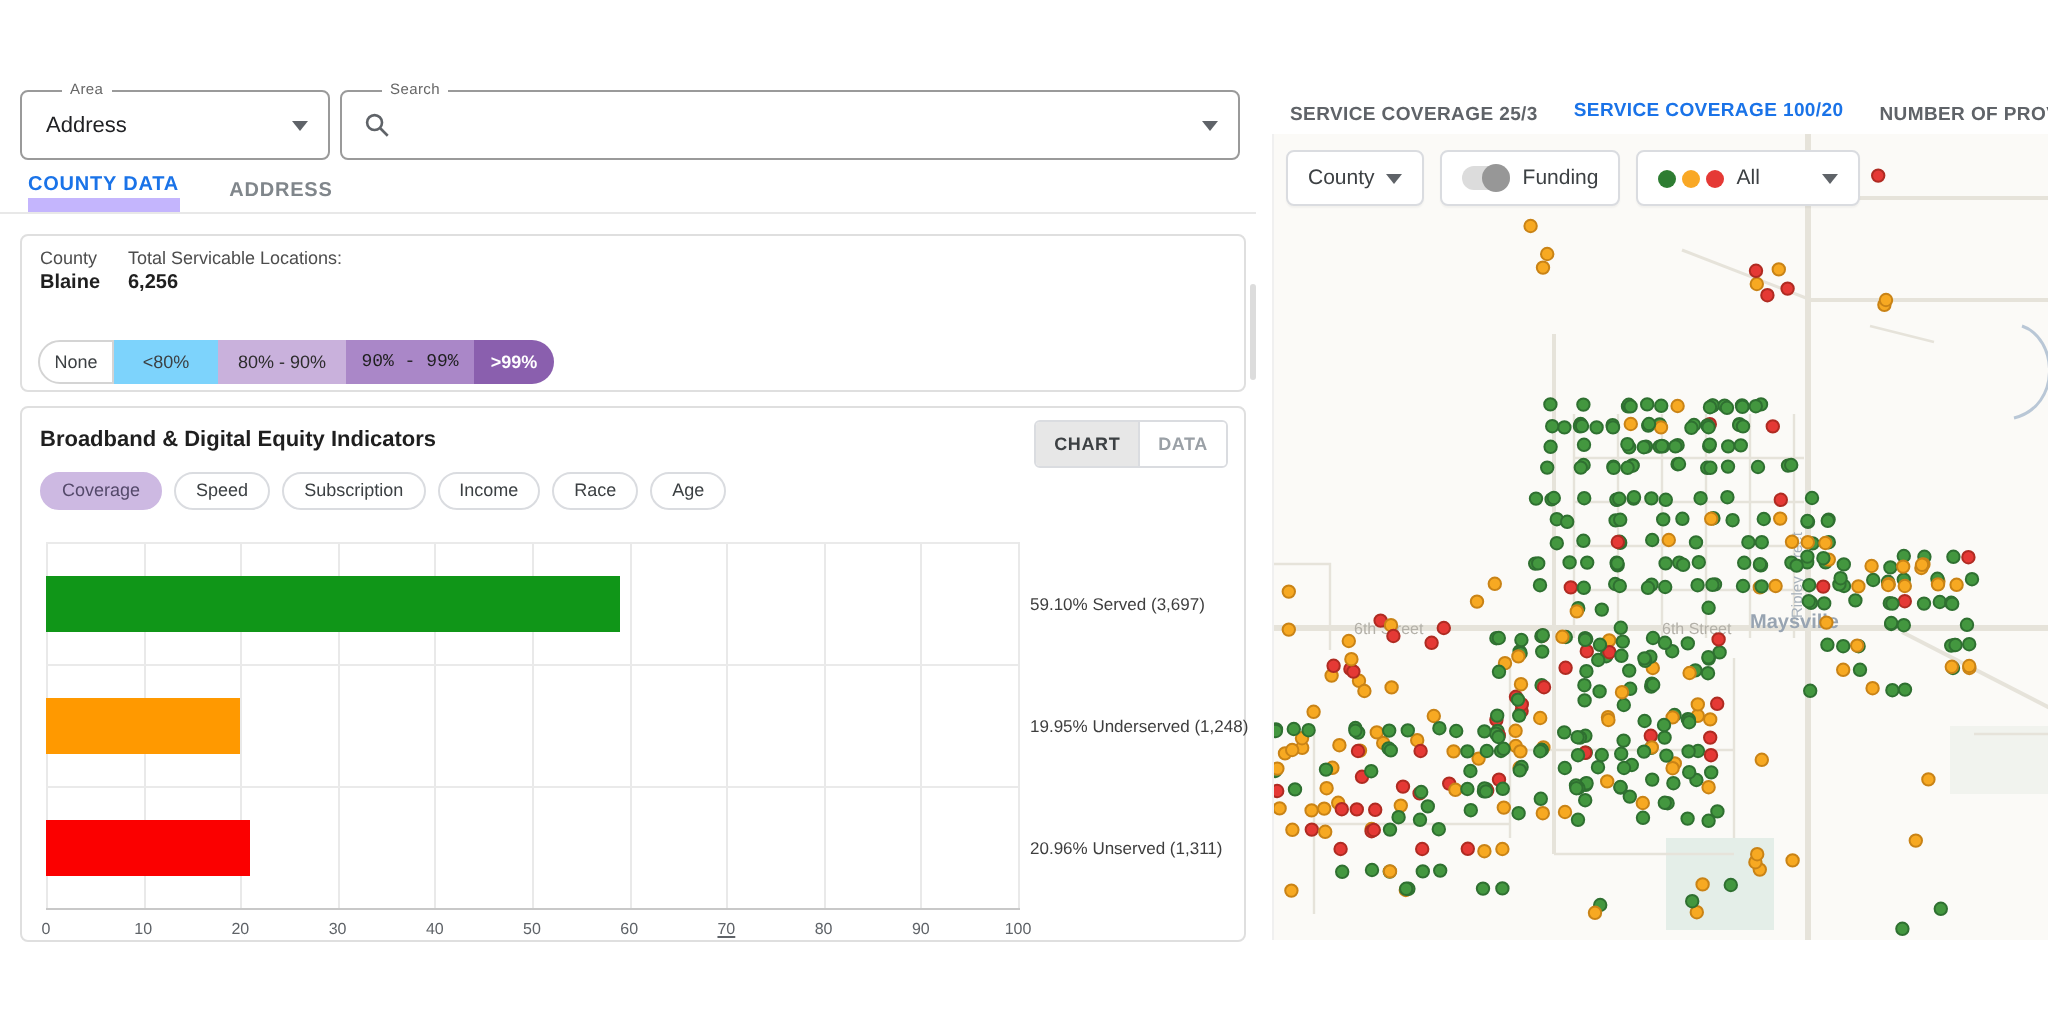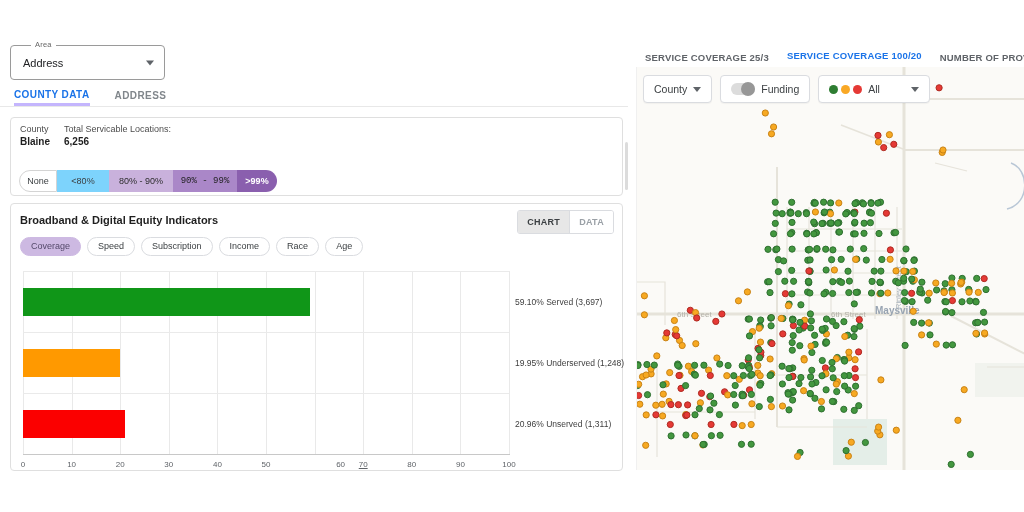--- a/index.html
+++ b/index.html
@@ -14,21 +14,21 @@
   .field-label { position:absolute; top:-6px; left:20px; background:#fff; padding:0 4px;
                  font-size:7.5px; color:#666; letter-spacing:.2px; }
   .field-value { position:absolute; left:12px; top:50%; transform:translateY(-50%);
                  font-size:11px; color:#202124; }
   .caret { position:absolute; right:10px; top:50%; transform:translateY(-50%);
            width:0; height:0; border-left:4px solid transparent; border-right:4px solid transparent;
            border-top:5px solid #5f6368; }
   .ltabs { position:absolute; left:0; top:85px; width:628px; height:22px; border-bottom:1px solid #e8e8e8; }
   .ltab { position:absolute; top:0; height:21px; font-size:10px; font-weight:bold; letter-spacing:.4px;
           color:#80868b; display:flex; align-items:center; cursor:pointer; }
-  .ltab.active { color:#1a73e8; border-bottom:3px solid #c4b5fd; }
+  .ltab.active { color:#1a73e8; border-bottom:7px solid #c4b5fd; }
   .card { position:absolute; border:1px solid #dfdfdf; border-radius:4px; background:#fff; }
   .kv-label { font-size:9px; color:#4d4d4d; }
   .kv-value { font-size:10px; font-weight:bold; color:#1f1f1f; }
   .legend-row { position:absolute; left:8px; top:52px; height:22px; display:flex; }
   .legend-pill { height:22px; display:flex; align-items:center; justify-content:center;
                  font-size:9px; color:#2d2d2d; }
   .legend-pill:first-child { border:1px solid #d4d4d4; border-radius:11px 0 0 11px; }
   .legend-pill:last-child { border-radius:0 11px 11px 0;font-weight:bold; }
   .chip { height:19px; border-radius:10px; border:1px solid #dadce0; background:#fff;
           display:inline-flex; align-items:center; padding:0 10px; font-size:9px; color:#3c4043;
@@ -75,20 +75,29 @@
 <div id="stage">
 
   <div id="left">
 
     <div class="field" style="left:10px; top:45px; width:155px; height:35px;">
       <span class="field-label">Area</span>
       <span class="field-value">Address</span>
       <span class="caret"></span>
     </div>
 
+    <div class="field" style="left:170px; top:45px; width:450px; height:35px;">
+      <span class="field-label">Search</span>
+      <svg class="maglass" viewBox="0 0 16 16">
+        <circle cx="6.5" cy="6.5" r="4.6" fill="none" stroke="#5f6368" stroke-width="1.6"></circle>
+        <line x1="10" y1="10" x2="14.6" y2="14.6" stroke="#5f6368" stroke-width="1.6"></line>
+      </svg>
+      <span class="field-value" style="left:32px;"></span>
+      <span class="caret"></span>
+    </div>
 
     <div class="ltabs" id="leftTabs">
         <div class="ltab active" style="left: 14px;">COUNTY DATA</div>
         <div class="ltab" style="left: 114.6px;">ADDRESS</div>
       </div>
 
     <div class="abs" style="left:625px; top:142px; width:3px; height:48px; background:#dcdcdc; border-radius:2px;"></div>
 
     <div class="card" style="left:10px; top:117px; width:613px; height:79px;">
       <span class="abs kv-label" style="left:9px; top:6px;">County</span>
@@ -132,21 +141,21 @@
           <div class="bar" style="left: 0px; top: 77.5px; width: 96.957px; background: rgb(255, 153, 0);"></div>
           <div class="bar" style="left: 0px; top: 138.5px; width: 101.866px; background: rgb(251, 0, 0);"></div>
         </div>
       <div id="axisLabels">
           <div class="tick-label" style="left: 0px; top: 256px;">0</div>
           <div class="tick-label" style="left: 48.6px; top: 256px;">10</div>
           <div class="tick-label" style="left: 97.2px; top: 256px;">20</div>
           <div class="tick-label" style="left: 145.8px; top: 256px;">30</div>
           <div class="tick-label" style="left: 194.4px; top: 256px;">40</div>
           <div class="tick-label" style="left: 243px; top: 256px;">50</div>
-          <div class="tick-label" style="left: 291.6px; top: 256px; margin-left: 26px;">60</div>
+          <div class="tick-label" style="left: 291.6px; top: 256px;">60</div>
           <div class="tick-label" style="left: 340.2px; top: 256px; text-decoration: underline;">70</div>
           <div class="tick-label" style="left: 388.8px; top: 256px;">80</div>
           <div class="tick-label" style="left: 437.4px; top: 256px;">90</div>
           <div class="tick-label" style="left: 486px; top: 256px;">100</div>
         </div>
       <div id="barLabels">
           <div class="bar-label" style="top: 92.5px;">59.10% Served (3,697)</div>
           <div class="bar-label" style="top: 153.5px;">19.95% Underserved (1,248)</div>
           <div class="bar-label" style="top: 214.5px;">20.96% Unserved (1,311)</div>
         </div>

